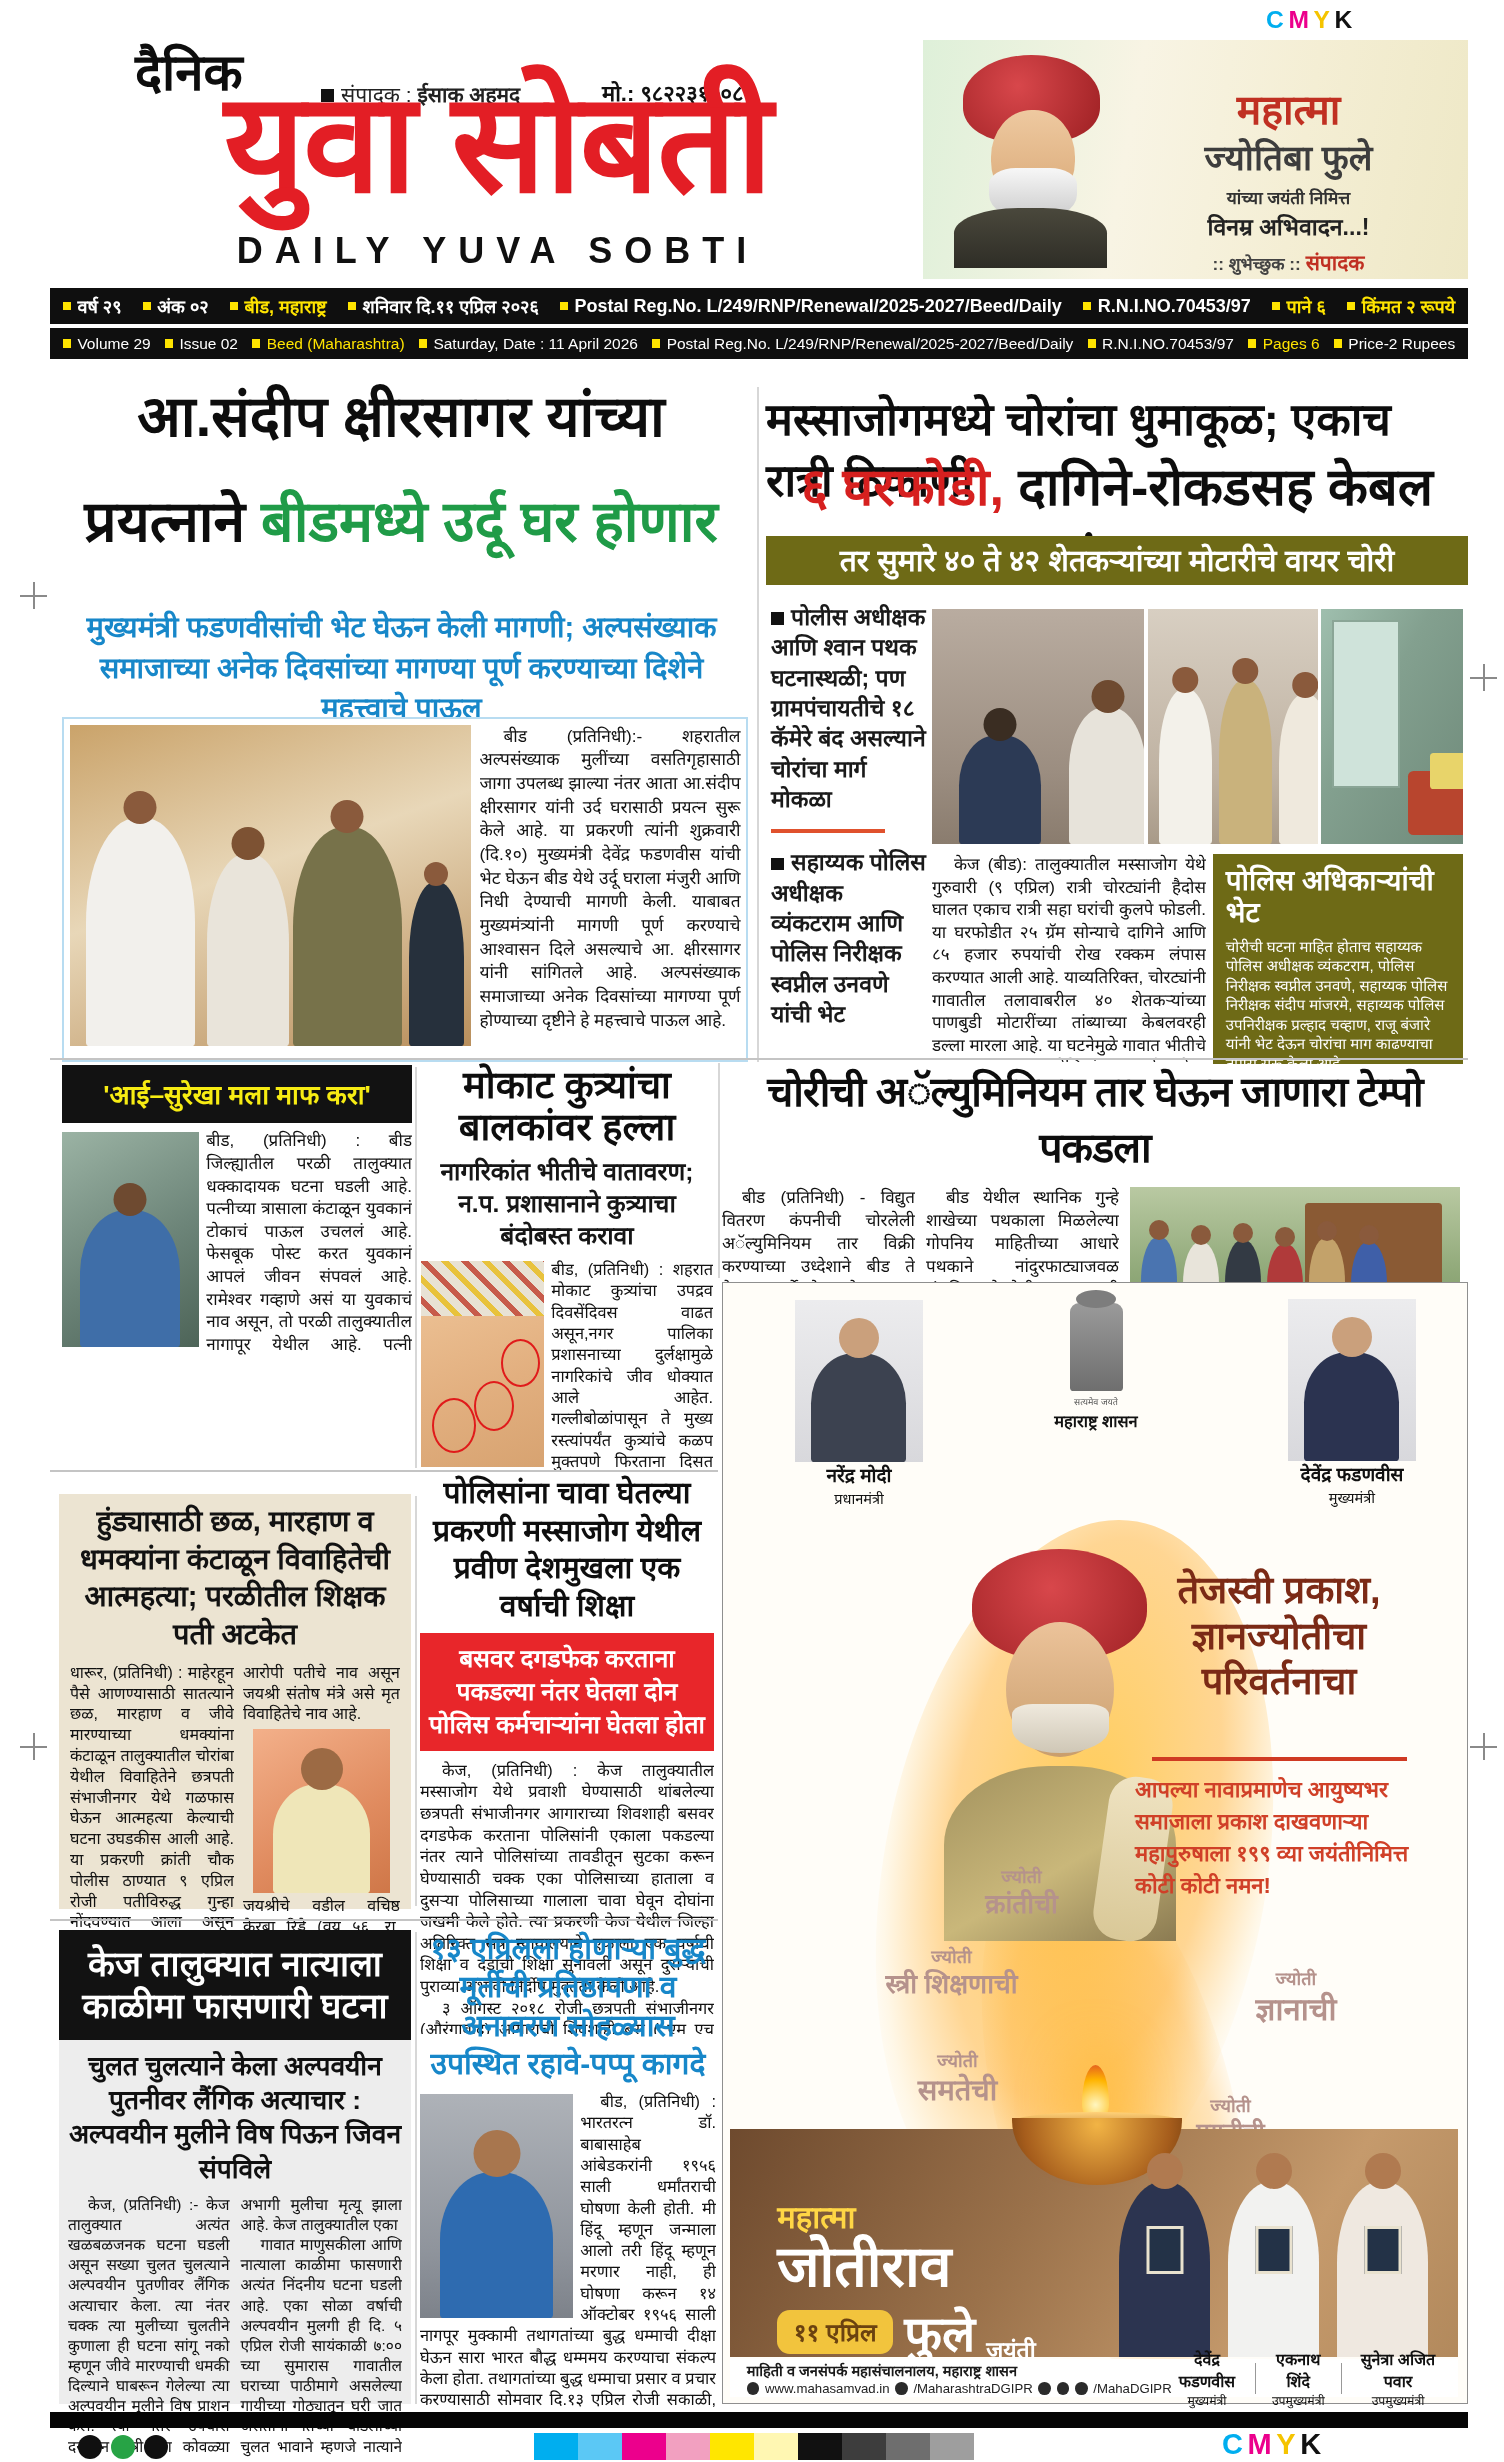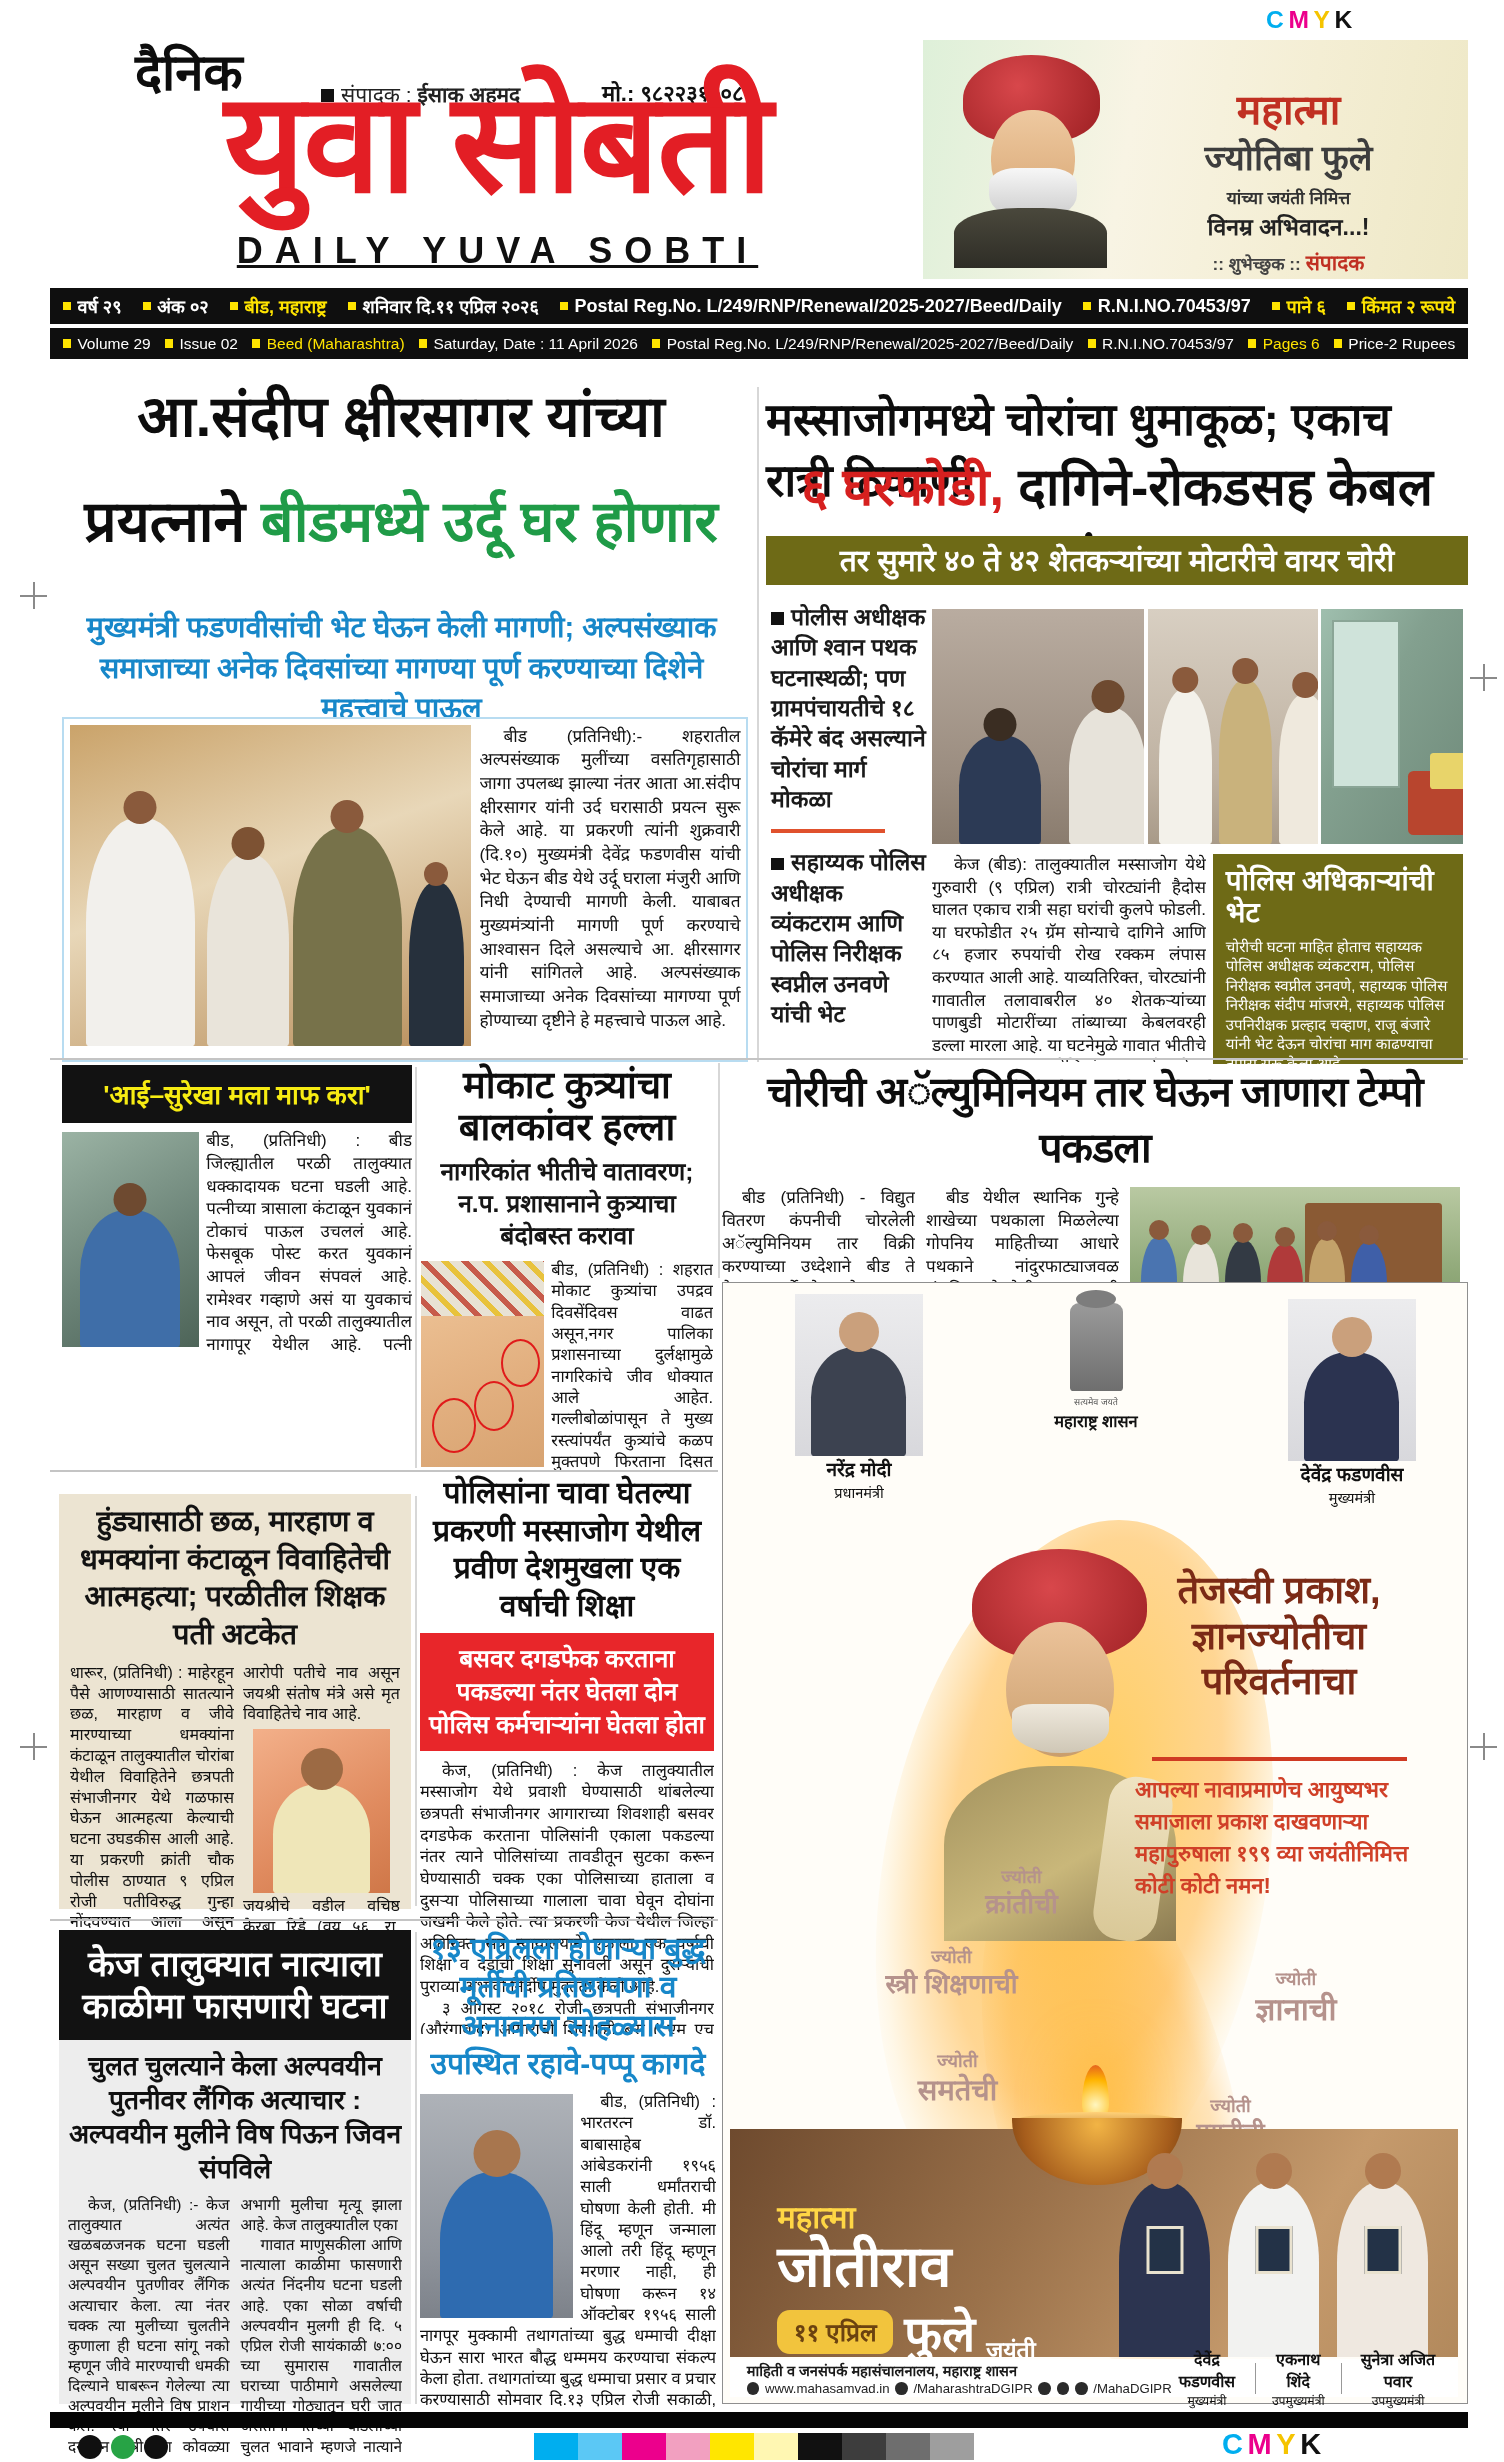--- a/index.html
+++ b/index.html
@@ -18,21 +18,21 @@
 
   
   .m-dainik{left:135px;top:35px;font-size:51px;font-weight:800;color:#0d0d0d;font-family:"Liberation Serif","DejaVu Serif",serif;}
   .m-editor{left:321px;top:80px;font-size:21px;color:#222;}
   .m-editor b{font-weight:800;}
   .sqb{display:inline-block;width:12.8px;height:12.8px;background:#111;margin-right:7.3px;}
   .m-mobile{left:602px;top:77px;font-size:22px;font-weight:700;}
   .m-logo{left:87px;top:67px;width:821px;text-align:center;font-size:139px;line-height:1.1;
           font-weight:800;color:#e31e25;letter-spacing:-1.8px;}
   .m-daily{left:87px;top:230px;width:821px;text-align:center;font-size:36px;font-weight:800;
-           letter-spacing:12px;color:#101010;text-decoration:underline;}
+           letter-spacing:12px;color:#101010;}
 
   
   .top-ad{left:923px;top:40px;width:545px;height:239px;
           background:linear-gradient(100deg,#def0d9,#f8f4e4 38%,#f4eed4 68%,#eee8c6);}
   .ta-portrait{left:24px;top:12.8px;width:168px;height:215px;}
   .ta-turban{position:absolute;left:16.4px;top:1.8px;width:137px;height:88px;border-radius:58% 58% 46% 46%;
              background:radial-gradient(circle at 40% 35%,#d8474b,#9c1f22);}
   .ta-face{position:absolute;left:44px;top:57px;width:84px;height:98px;border-radius:48%;
            background:linear-gradient(#eec9a0,#d9a876);}
   .ta-beard{position:absolute;left:42px;top:115px;width:88px;height:53px;border-radius:38% 38% 62% 62%;
@@ -115,21 +115,21 @@
   .se-col{width:193px;font-size:17px;line-height:1.35;height:150px;overflow:hidden;}
   .se-col p{margin:0;text-indent:20px;}
   .se-photo{width:330px;height:146px;position:relative;overflow:hidden;
             background:linear-gradient(#b9c9a2,#8fa878 60%,#7c9468);}
 
   
   .ad{left:722px;top:1282px;width:746px;height:1122px;border:1.8px solid #8f8f8f;background:#fffdf8;box-sizing:border-box;}
   .ad .cap-n{font-size:19px;font-weight:800;text-align:center;}
   .ad .cap-t{font-size:14.6px;text-align:center;}
   .ad-ph{width:128px;height:162px;position:relative;overflow:hidden;background:linear-gradient(#ececee,#d8d8dc);}
-  .ad-modi{left:51px;top:11px;width:128px;padding-left:21px;}
+  .ad-modi{left:51px;top:17px;width:128px;padding-left:21px;}
   .ad-cm{left:565px;top:16.4px;width:128px;}
   .ad-emblem{left:312px;top:20px;width:122px;text-align:center;}
   .emb{margin:0 auto;width:53px;height:88px;background:linear-gradient(#9a9a9a,#6e6e6e);
        border-radius:9px 9px 3.6px 3.6px;position:relative;}
   .emb:before{content:"";position:absolute;left:6.4px;top:-12.8px;width:40px;height:18px;border-radius:50%;background:#7d7d7d;}
   .emb-motto{font-size:9px;color:#555;margin-top:3.6px;}
   .emb-org{font-size:16.4px;font-weight:800;margin-top:1.8px;}
   .ad-flame1{left:160px;top:233px;width:383px;height:720px;border-radius:50%;transform:rotate(10deg);
              background:radial-gradient(ellipse at 50% 42%,rgba(255,196,60,.85),rgba(255,166,24,.45) 48%,rgba(255,214,130,.14) 70%,transparent 76%);}
   .ad-flame2{left:274px;top:547px;width:237px;height:565px;border-radius:50%;transform:rotate(-14deg);

